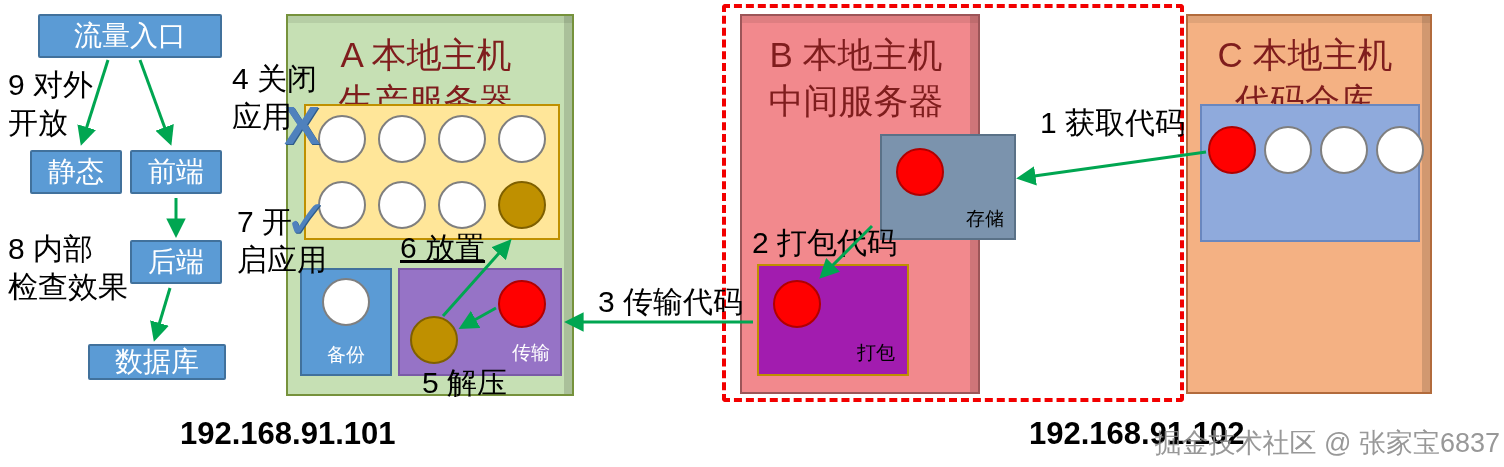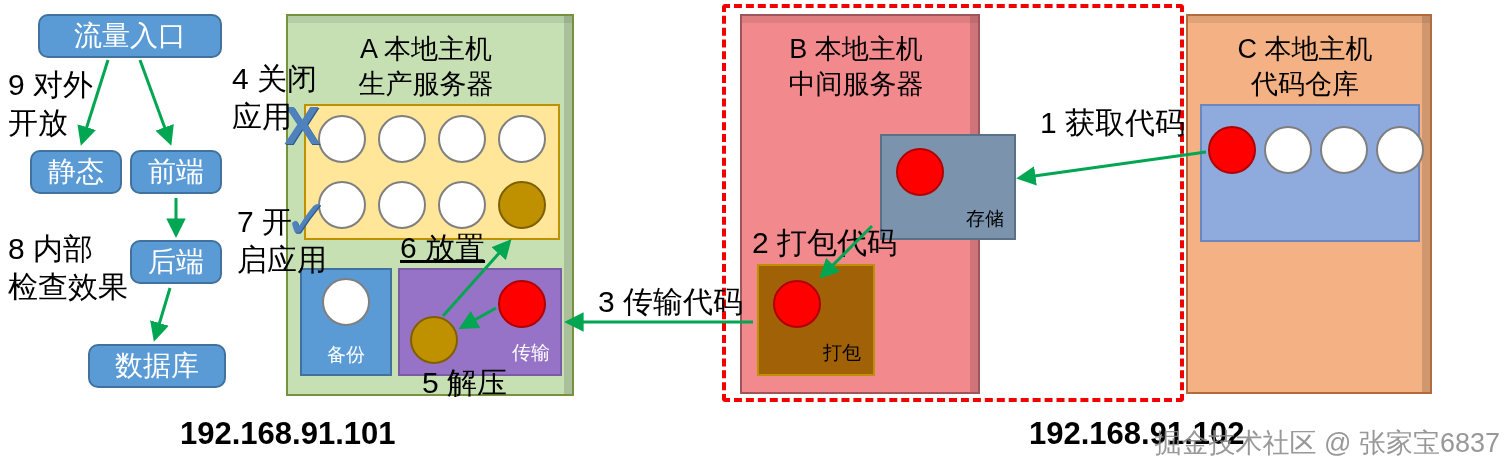--- a/index.html
+++ b/index.html
@@ -1,46 +1,46 @@
 <!DOCTYPE html>
 <html><head>
 <meta charset="utf-8">
 <style>
   * { box-sizing: border-box; margin: 0; padding: 0; }
   body { background:#ffffff; font-family:"Liberation Sans","DejaVu Sans",sans-serif; }
   .stage { position:relative; width:1504px; height:467px; background:#fff; overflow:hidden; }
 
   
-  .node { position:absolute; background:#5B9BD5; border:2px solid #41719C; border-radius:10px;
+  .node { position:absolute; background:#5B9BD5; border:2px solid #41719C; border-radius:2px;
           color:#fff; display:flex; align-items:center; justify-content:center;
           font-size:28px; line-height:1; }
 
   
   .lbl { position:absolute; font-size:30px; color:#000; white-space:pre-line; line-height:1.25; z-index:4; }
 
   
   .srv { position:absolute; border:2px solid rgba(0,0,0,0.35);
          box-shadow: inset -8px 0 0 rgba(0,0,0,0.14), inset 0 7px 0 rgba(0,0,0,0.08); }
   .srv-title { position:absolute; left:0; right:8px; top:16px; text-align:center;
-               font-size:27px; color:#000000; white-space:pre-line; line-height:1.3; }
+               font-size:35px; color:#7f1d1d; white-space:pre-line; line-height:1.3; }
 
   .srv-a { left:286px; top:14px; width:288px; height:382px; background:#C6E0B4; border-color:#76923C; }
   .srv-b { left:740px; top:14px; width:240px; height:380px; background:#F2898D; border-color:#9C5558; }
   .srv-c { left:1186px; top:14px; width:246px; height:380px; background:#F4B183; border-color:#B26B3C; }
 
   .dashed-zone { position:absolute; left:722px; top:4px; width:462px; height:398px;
                  border:4px dashed #F20000; border-radius:4px; z-index:3; pointer-events:none; }
 
   
   .inner { position:absolute; border:2px solid rgba(0,0,0,0.35); }
   .grid-box   { left:304px; top:104px; width:256px; height:136px; background:#FFE699; border-color:#BF9000; z-index:2; }
   .backup-box { left:300px; top:268px; width:92px;  height:108px; background:#5B9BD5; border-color:#41719C; z-index:2; }
   .purple-box { left:398px; top:268px; width:164px; height:108px; background:#9673C6; border-color:#7A5BA6; z-index:2; }
   .storage-box{ left:880px; top:134px; width:136px; height:106px; background:#7B93AD; border-color:#5A7187; z-index:2; }
-  .package-box{ left:757px; top:264px; width:118px; height:112px; background:#a16207; border-color:#BF9000; z-index:2; }
+  .package-box{ left:757px; top:264px; width:152px; height:112px; background:#a21caf; border-color:#BF9000; z-index:2; }
   .repo-box   { left:1200px; top:104px; width:220px; height:138px; background:#8FAADC; border-color:#6A87BE; z-index:2; }
 
   .inner-label { position:absolute; font-size:19px; color:#000; }
   .inner-label.light { color:#fff; }
 
   
   .circle { width:48px; height:48px; border-radius:50%; background:#fff; border:2px solid #7F7F7F; flex:0 0 auto; }
   .circle.white { background:#fff; }
   .circle.gold  { background:#BF9000; border-color:#7F6000; }
   .circle.red   { background:#FF0000; border-color:#B00000; }
@@ -64,21 +64,21 @@
 <div class="stage">
 
   <div class="node" style="left:38px; top:14px; width:184px; height:44px;">流量入口</div>
   <div class="lbl" style="left:8px; top:66px;">9 对外
 开放</div>
   <div class="node" style="left:30px; top:150px; width:92px; height:44px;">静态</div>
   <div class="node" style="left:130px; top:240px; width:92px; height:44px;">后端</div>
   <div class="node" style="left:130px; top:150px; width:92px; height:44px;">前端</div>
   <div class="lbl" style="left:8px; top:230px;">8 内部
 检查效果</div>
-  <div class="node" style="left:88px; top:344px; width:138px; height:44px;text-align:right;">数据库</div>
+  <div class="node" style="left:88px; top:344px; width:138px; height:36px;text-align:right;">数据库</div>
 
   <div class="srv srv-a">
     <div class="srv-title">A 本地主机
 生产服务器</div>
   </div>
 
   <div class="lbl" style="left:232px; top:60px;">4 关闭
 应用</div>
   <div class="mark" style="left:284px; top:98px;">X</div>
 

